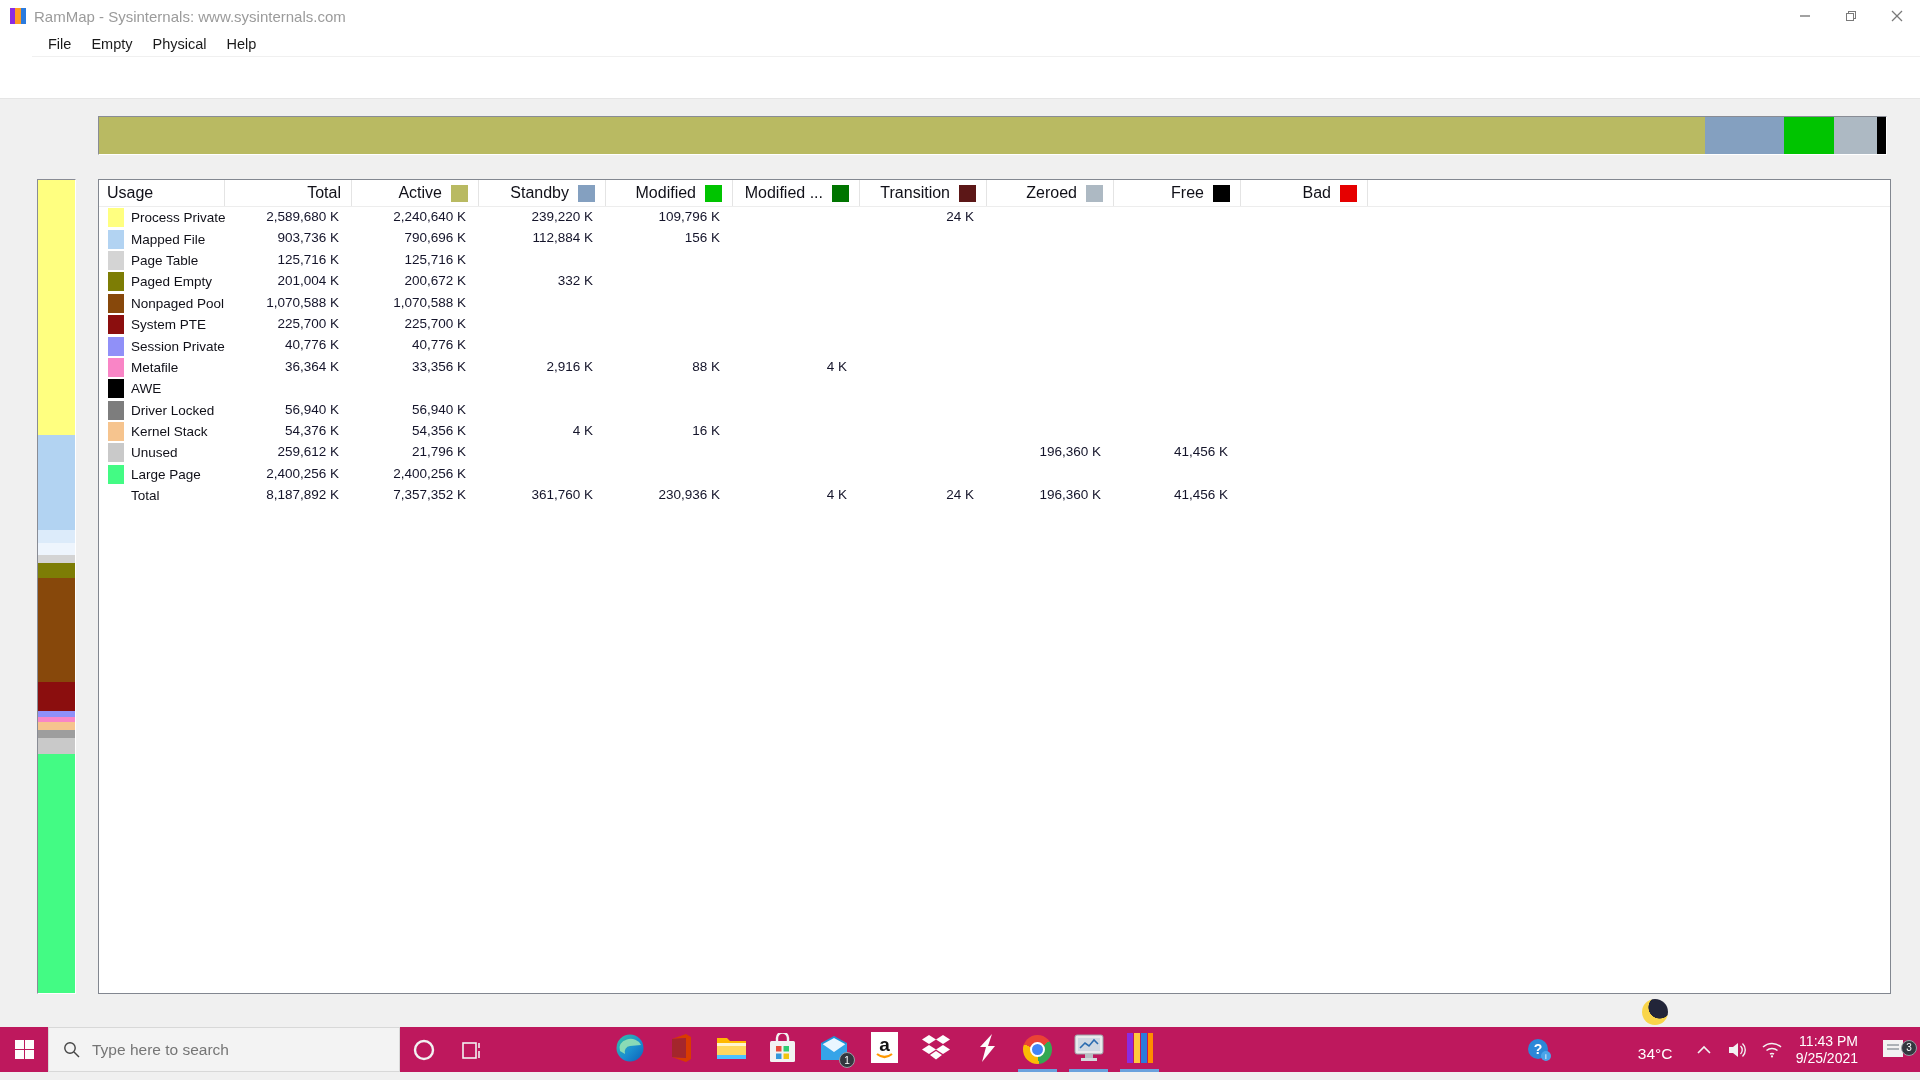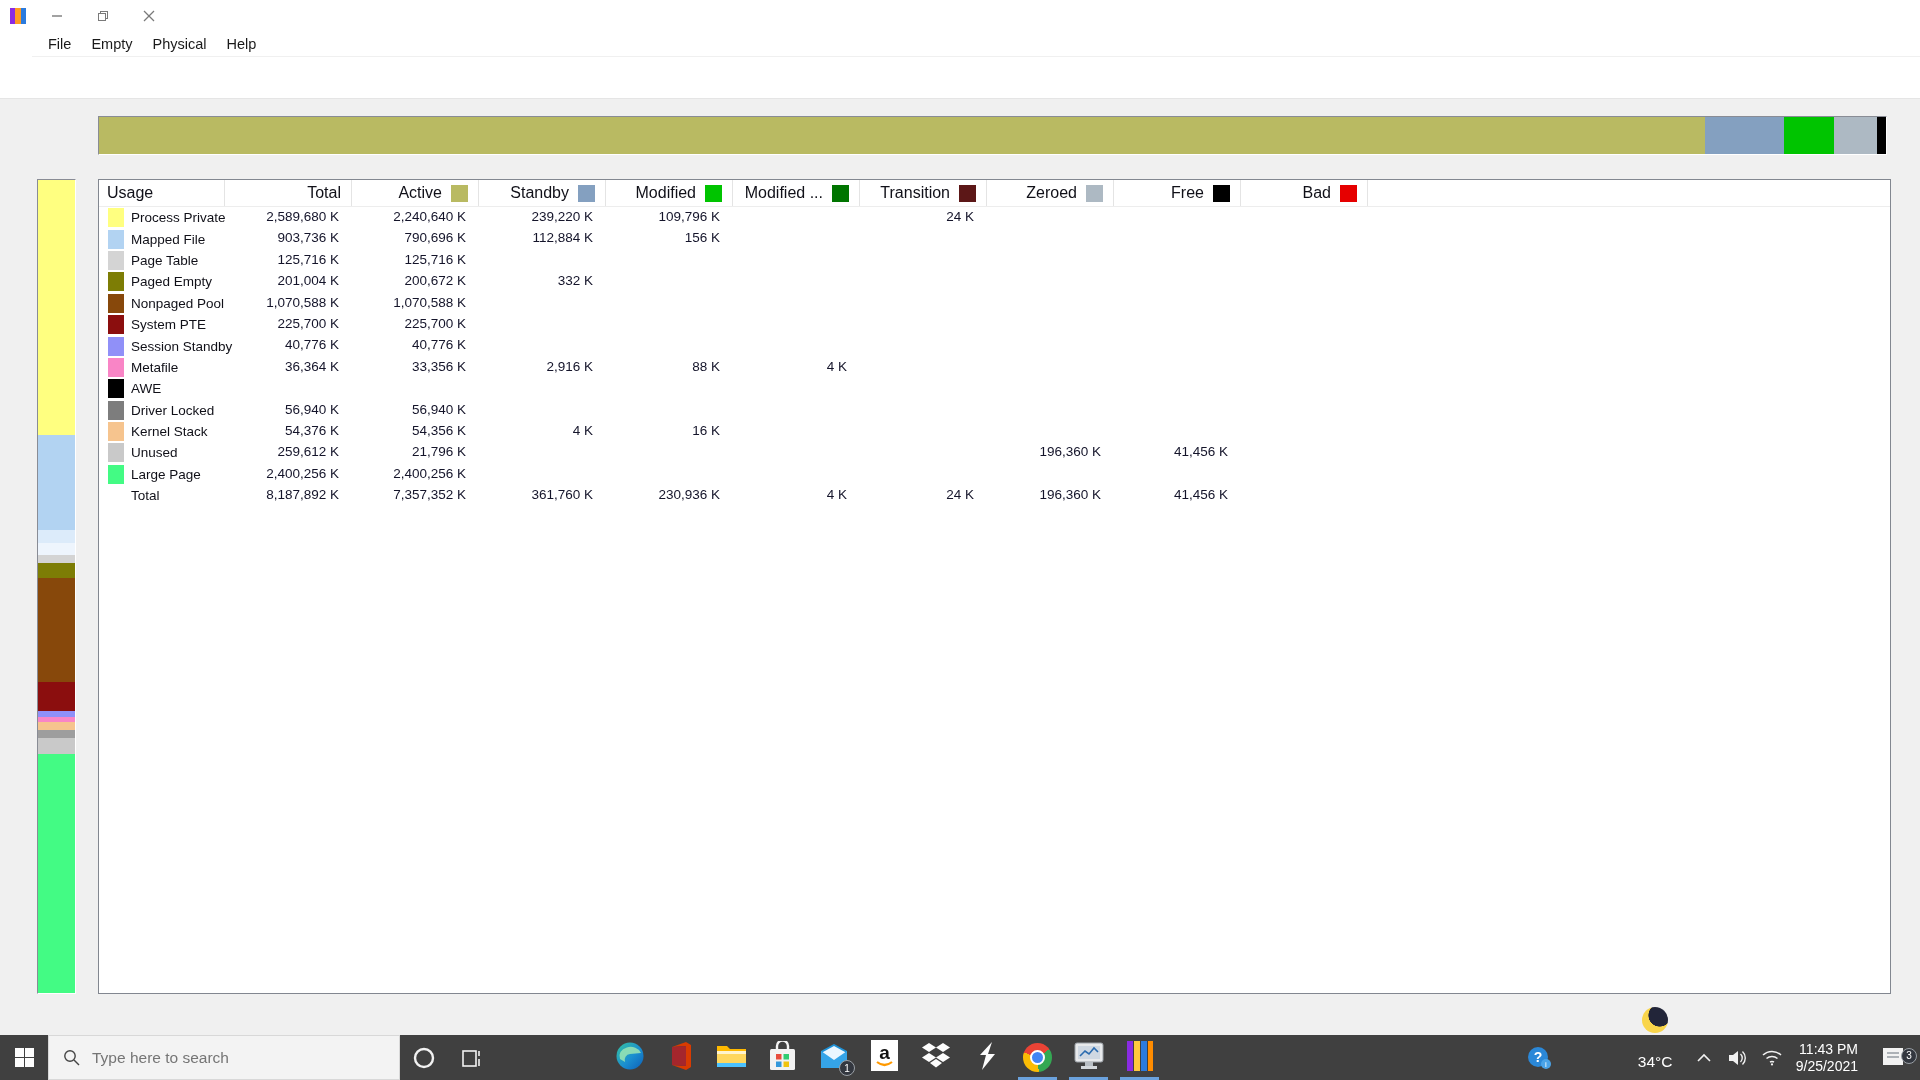--- a/index.html
+++ b/index.html
@@ -53,22 +53,22 @@
   .tbody { }
   .tr { display:grid; grid-template-columns:126px repeat(9,127px) 1fr; height:21.4px; }
   .td { font-size:13.5px; color:#14142a; text-align:right; padding:2px 13px 0 0;
     white-space:nowrap; }
   .td.label-cell { display:flex; align-items:center; text-align:center; padding:0; }
   .row-swatch { width:16px; height:19px; margin:0 7px 0 9px; flex:none; }
   .row-label { font-size:13.5px; color:#101018; white-space:nowrap; }
   .tr.total .row-label { margin-left:32px; }
 
   
-  .taskbar { position:absolute; left:0; bottom:0; width:1920px; height:45px;
-    background:#404040; display:flex; align-items:stretch; color:#fff; }
+  .taskbar { position:absolute; left:0; bottom:8px; width:1920px; height:45px;
+    background:#be185d; display:flex; align-items:stretch; color:#fff; }
   .tb-btn { width:48px; display:flex; align-items:center; justify-content:center; position:relative; }
   .search-box { width:352px; background:#f3f3f3; border:1px solid #d8d8d8;
     display:flex; align-items:center; padding-left:14px; gap:12px; }
   .search-box input { border:none; outline:none; background:transparent;
     font-size:15.5px; color:#333; width:270px; font-family:"Liberation Sans",sans-serif; }
   .tb-apps { display:flex; margin-left:108px; }
   .tb-app { width:51px; display:flex; align-items:center; justify-content:center; position:relative; }
   .tb-app .underline { position:absolute; bottom:0; left:6px; right:6px; height:3px; background:#6ba2dd; }
   .badge { position:absolute; width:16px; height:16px; border-radius:50%;
     background:#33373f; border:1px solid #9aa0a6; color:#fff; font-size:10px;
@@ -91,20 +91,21 @@
 <body>
 
 <div class="window">
 
   <div class="titlebar">
     <span class="app-icon">
       <i style="background:#8a2be2"></i>
         <i style="background:#ff9b22"></i>
         <i style="background:#2b7bde"></i>
     </span>
+    <span class="title-text">RamMap - Sysinternals: www.sysinternals.com</span>
     <span class="win-controls">
       <span class="win-btn">
         <svg width="12" height="12">
             <line x1="1" y1="6" x2="11" y2="6" stroke-width="1.4"></line>
           </svg>
       </span>
       <span class="win-btn">
         <svg width="12" height="12" fill="none">
           <rect x="3.5" y="1.5" width="7" height="7"></rect>
             <rect x="1.5" y="3.5" width="7" height="7" fill="#fff"></rect>
@@ -280,21 +281,21 @@
             <div class="td"></div>
             <div class="td"></div>
             <div class="td"></div>
             <div class="td"></div>
             <div class="td"></div>
             <div class="td"></div>
           </div>
           <div class="tr">
             <div class="td label-cell">
               <span class="row-swatch" style="background: rgb(144, 144, 248);"></span>
-              <span class="row-label">Session Standby</span>
+              <span class="row-label">Session Private</span>
             </div>
             <div class="td">40,776 K</div>
             <div class="td">40,776 K</div>
             <div class="td"></div>
             <div class="td"></div>
             <div class="td"></div>
             <div class="td"></div>
             <div class="td"></div>
             <div class="td"></div>
             <div class="td"></div>

